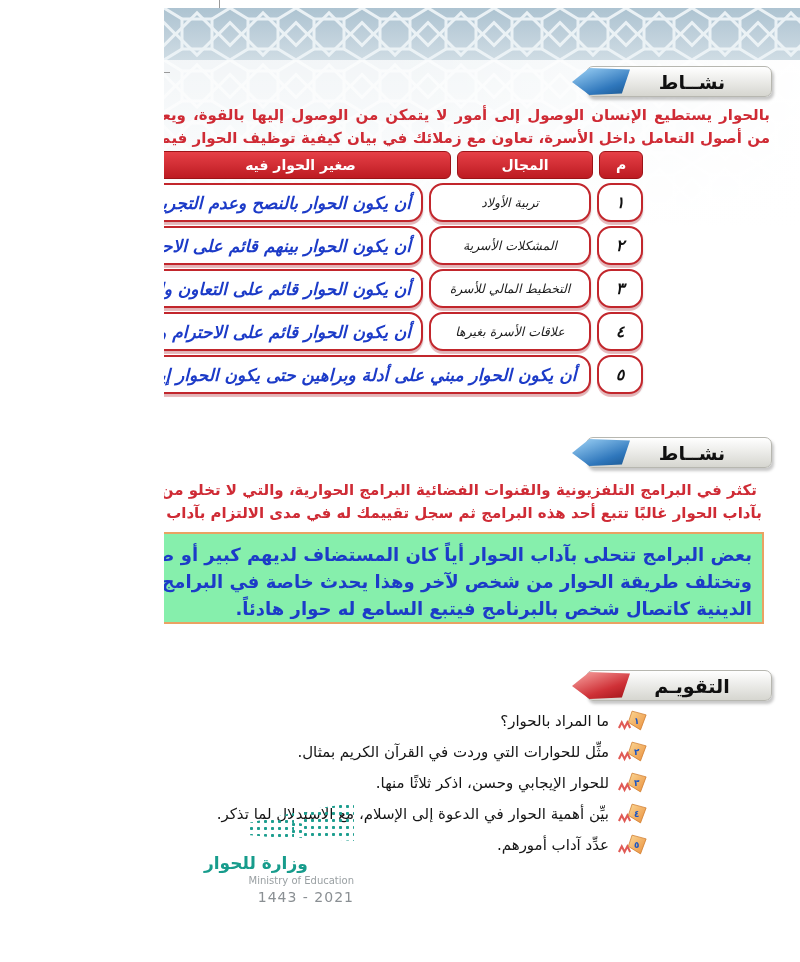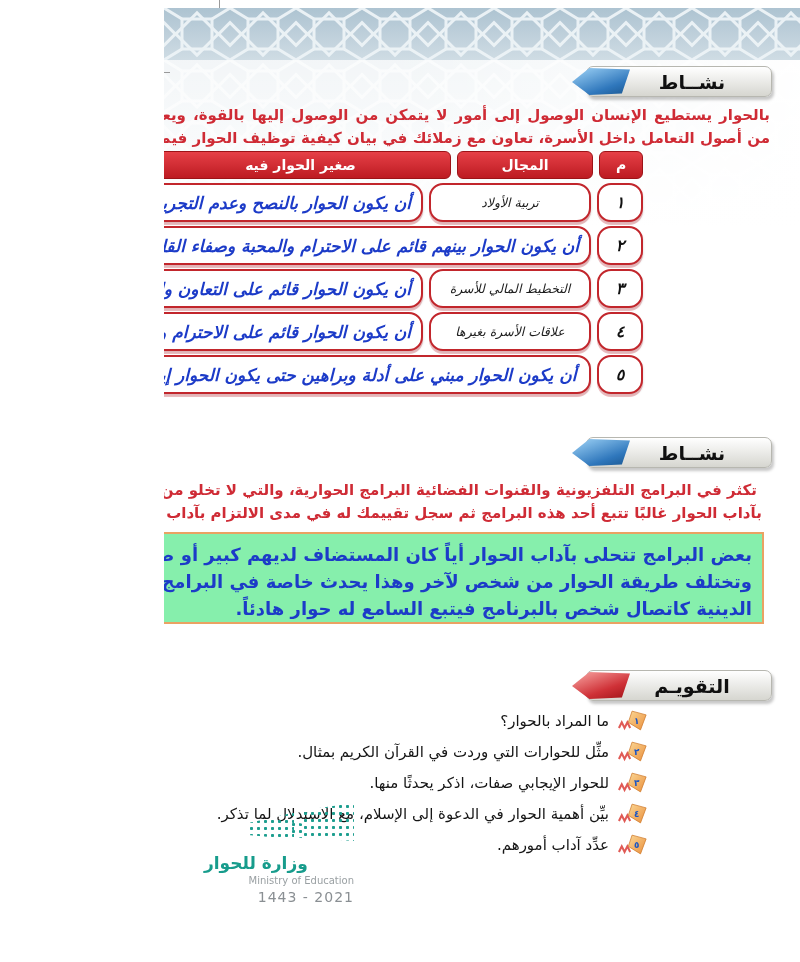--- a/index.html
+++ b/index.html
@@ -123,20 +123,21 @@
     </div>
     <div class="trow">
       <div class="red-cell c-num num-cell">١</div>
       <div class="red-cell c-field field-cell">تربية الأولاد</div>
       <div class="red-cell c-ans">
         <span class="ans-text">أن يكون الحوار بالنصح وعدم التجريح بالكلام</span>
       </div>
     </div>
     <div class="trow">
       <div class="red-cell c-num num-cell">٢</div>
+      <div class="red-cell c-field field-cell">المشكلات الأسرية</div>
       <div class="red-cell c-ans">
         <span class="ans-text">أن يكون الحوار بينهم قائم على الاحترام والمحبة وصفاء القلوب</span>
       </div>
     </div>
     <div class="trow">
       <div class="red-cell c-num num-cell">٣</div>
       <div class="red-cell c-field field-cell">التخطيط المالي للأسرة</div>
       <div class="red-cell c-ans">
         <span class="ans-text">أن يكون الحوار قائم على التعاون والتعايش بينهم وتدبير أمورهم</span>
       </div>
@@ -192,21 +193,21 @@
         <text x="20" y="14.5" text-anchor="middle" font-size="9.5" font-weight="bold" fill="#1a56c4">٢</text>
       </svg>
       <span>مثِّل للحوارات التي وردت في القرآن الكريم بمثال.</span>
     </div>
     <div class="q-row">
       <svg class="q-icon" width="30" height="21" viewBox="0 0 32 22">
         <path d="M1,19 L4,13 L7,19 L10,13 L13,19" fill="none" stroke="#e05a55" stroke-width="2.2"></path>
         <path d="M15,1 L30,5 L24,21 L11,13 Z" fill="url(#qg1)" stroke="#cf7a2a" stroke-width="0.8"></path>
         <text x="20" y="14.5" text-anchor="middle" font-size="9.5" font-weight="bold" fill="#1a56c4">٣</text>
       </svg>
-      <span>للحوار الإيجابي صفات، اذكر يحدثًا منها.</span>
+      <span>للحوار الإيجابي وحسن، اذكر ثلاثًا منها.</span>
     </div>
     <div class="q-row">
       <svg class="q-icon" width="30" height="21" viewBox="0 0 32 22">
         <path d="M1,19 L4,13 L7,19 L10,13 L13,19" fill="none" stroke="#e05a55" stroke-width="2.2"></path>
         <path d="M15,1 L30,5 L24,21 L11,13 Z" fill="url(#qg1)" stroke="#cf7a2a" stroke-width="0.8"></path>
         <text x="20" y="14.5" text-anchor="middle" font-size="9.5" font-weight="bold" fill="#1a56c4">٤</text>
       </svg>
       <span>بيِّن أهمية الحوار في الدعوة إلى الإسلام، مع الاستدلال لما تذكر.</span>
     </div>
     <div class="q-row">

